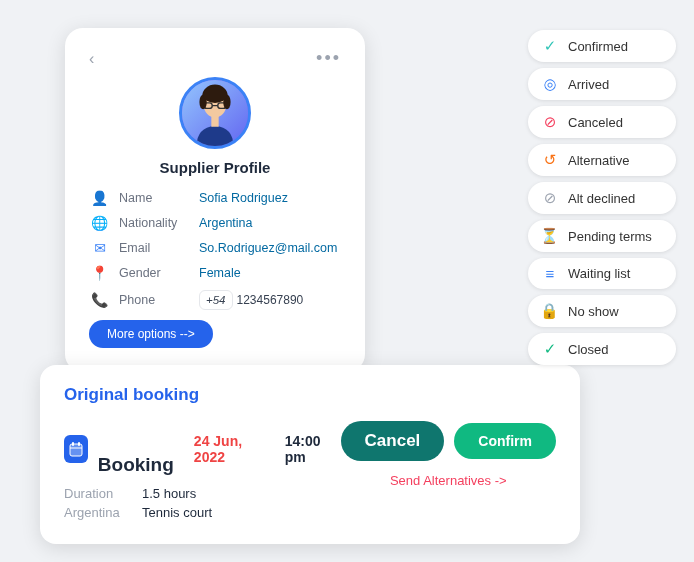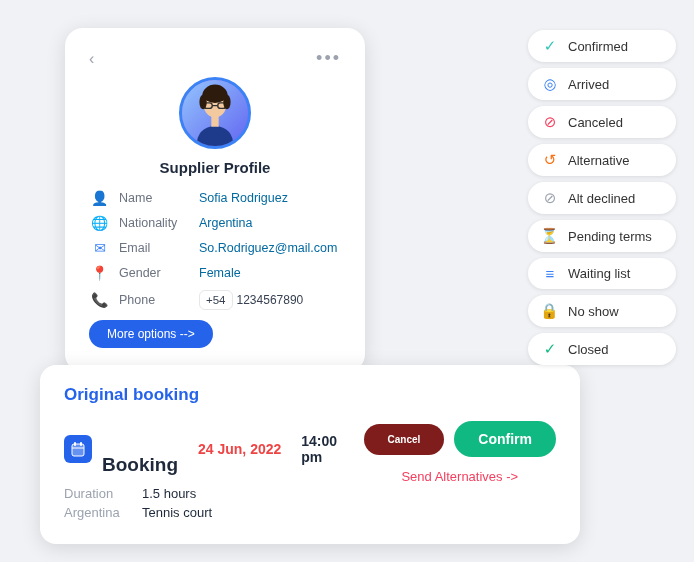--- a/index.html
+++ b/index.html
@@ -161,20 +161,21 @@
       gap: 4px;
     }
 
     .phone-code {
       background: white;
       border: 1.5px solid #e5e7eb;
       border-radius: 6px;
       padding: 3px 6px;
       font-size: 11.5px;
       color: #374151;
+      font-style: italic;
     }
 
     .phone-number {
       font-size: 12px;
       color: #374151;
     }
 
     .more-options-btn {
       background: #2563eb;
       color: white;
@@ -251,26 +252,26 @@
       flex: 1;
     }
 
     .booking-actions {
       display: flex;
       gap: 10px;
       align-items: center;
     }
 
     .cancel-btn {
-      background: #7f1d1d;
+      background: #0f766e;
       color: white;
       border: none;
       border-radius: 24px;
       padding: 10px 24px;
-      font-size: 10px;
+      font-size: 17px;
       font-weight: 600;
       cursor: pointer;
     }
 
     .confirm-btn {
       background: #10b981;
       color: white;
       border: none;
       border-radius: 24px;
       padding: 10px 24px;

